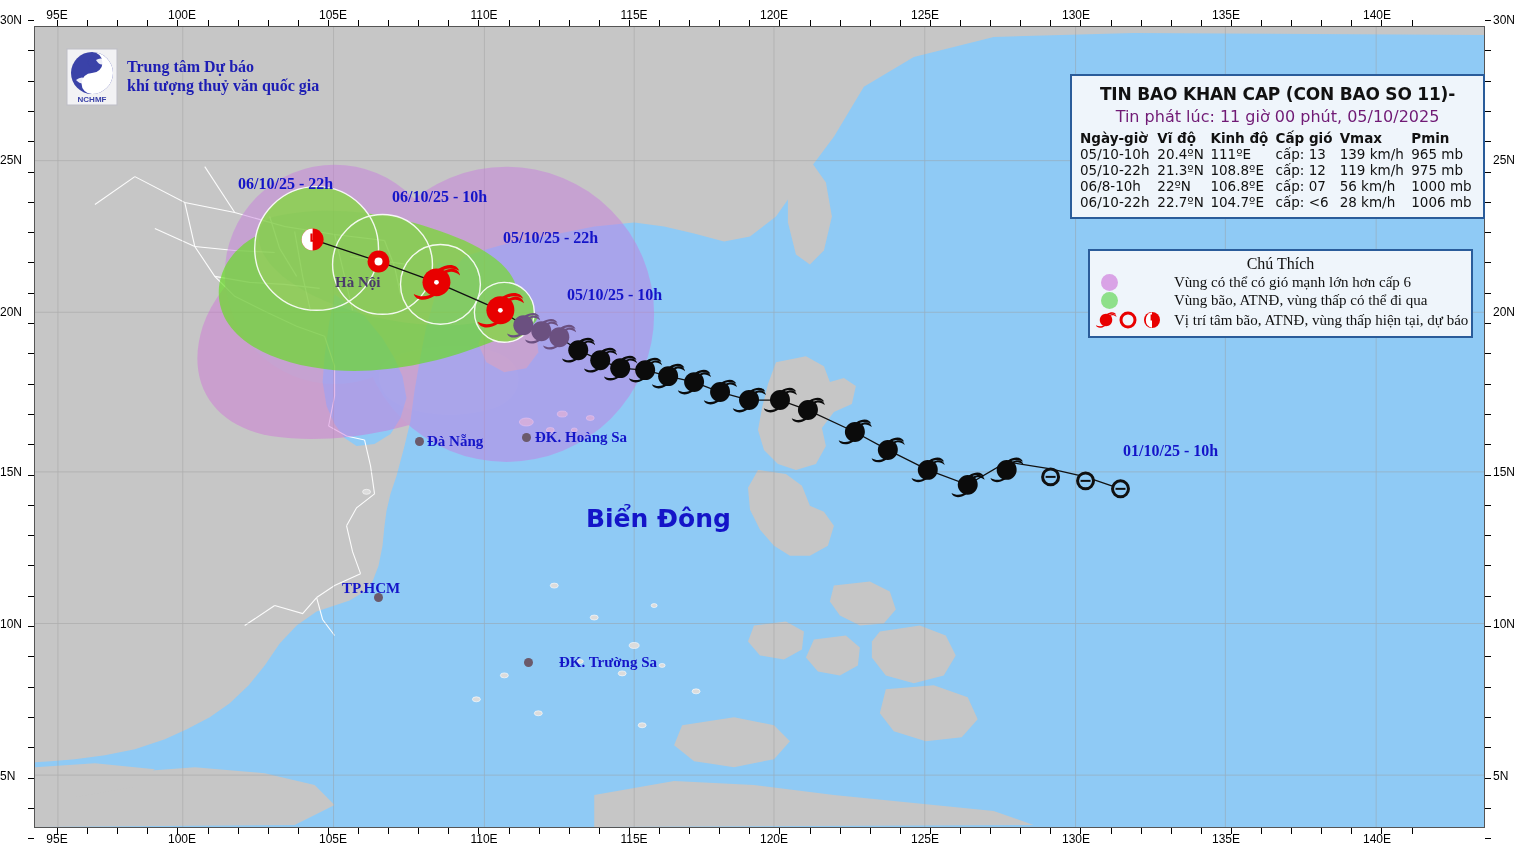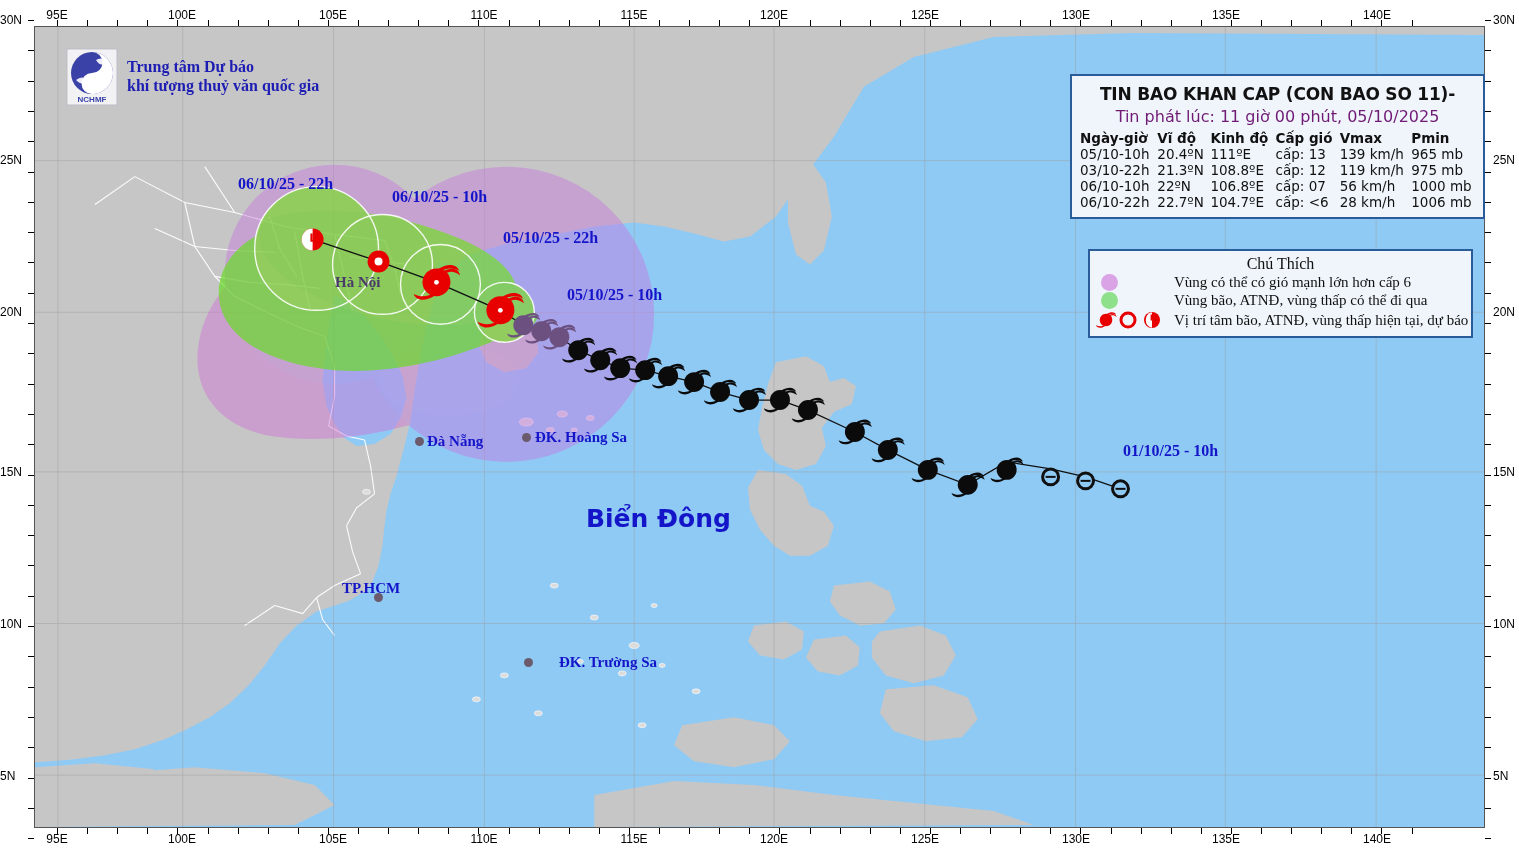--- a/index.html
+++ b/index.html
@@ -649,29 +649,29 @@
       <tbody id="fc-body">
           <tr>
             <td>05/10-10h</td>
             <td>20.4ºN</td>
             <td>111ºE</td>
             <td>cấp: 13</td>
             <td>139 km/h</td>
             <td>965 mb</td>
           </tr>
           <tr>
-            <td>03/10-22h</td>
+            <td>05/10-22h</td>
             <td>21.3ºN</td>
             <td>108.8ºE</td>
             <td>cấp: 12</td>
             <td>119 km/h</td>
             <td>975 mb</td>
           </tr>
           <tr>
-            <td>06/10-10h</td>
+            <td>06/8-10h</td>
             <td>22ºN</td>
             <td>106.8ºE</td>
             <td>cấp: 07</td>
             <td>56 km/h</td>
             <td>1000 mb</td>
           </tr>
           <tr>
             <td>06/10-22h</td>
             <td>22.7ºN</td>
             <td>104.7ºE</td>

